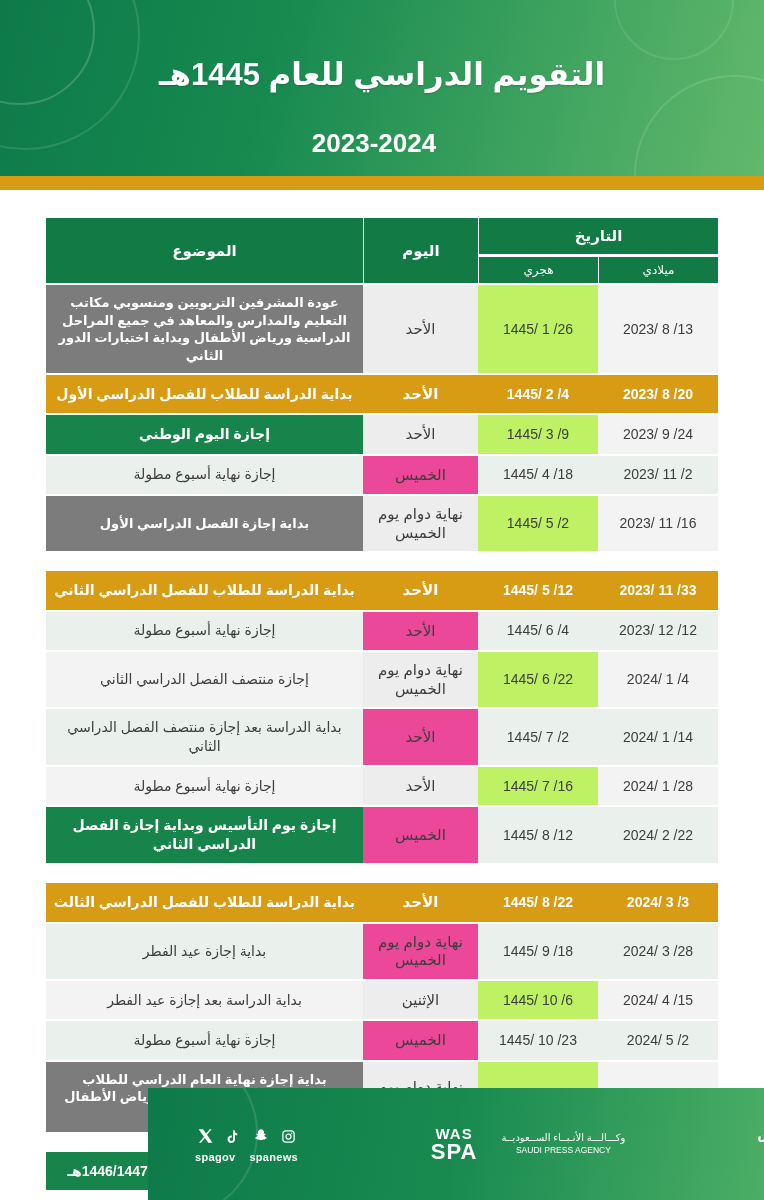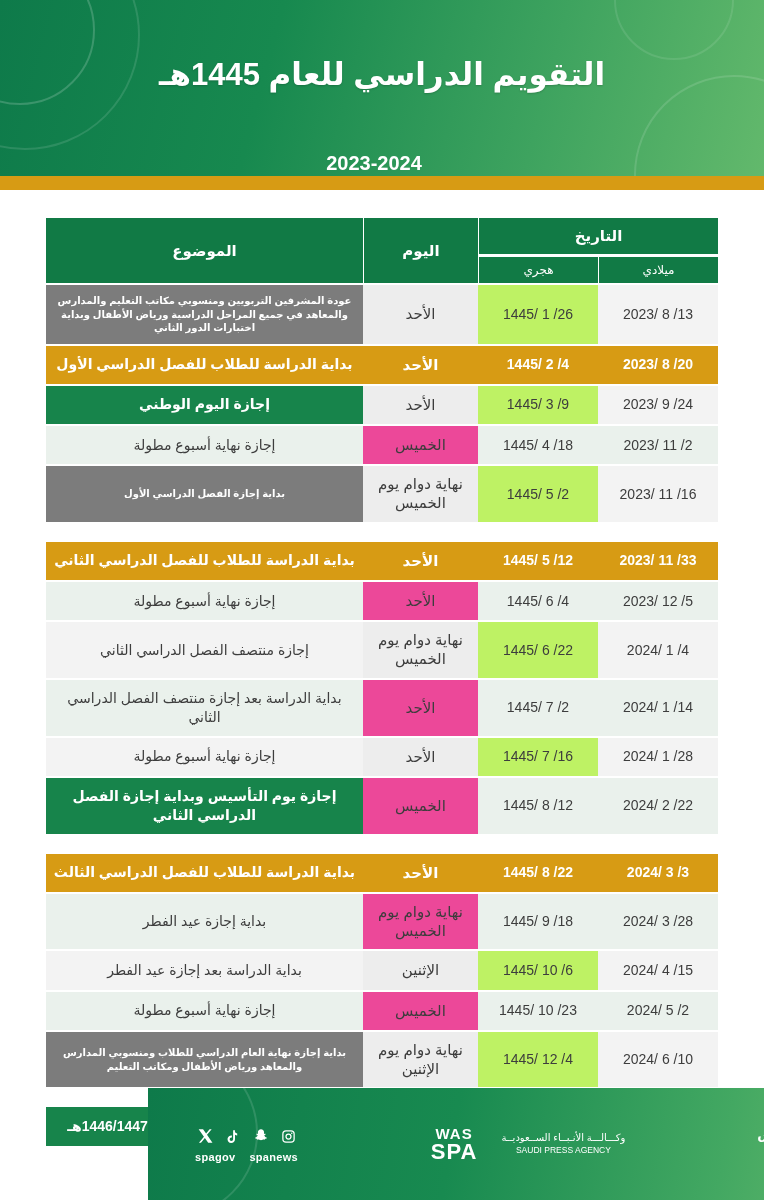--- a/index.html
+++ b/index.html
@@ -52,23 +52,22 @@
     color: #ffffff;
     font-size: 31px;
     font-weight: bold;
     letter-spacing: 0px;
     text-shadow: 0 1px 2px rgba(0,0,0,0.18);
   }
   .header-sub {
     position: absolute; top: 128px; left: 0; right: 16px;
     text-align: center;
     color: #ffffff;
-    font-size: 20px;
+    font-size: 26px;
     font-weight: bold;
-    margin-top: 24px;
   }
   .header-strip {
     position: absolute; bottom: 0; left: 0;
     width: 764px; height: 14px;
     background: #d79b14;
   }
 
   
   .content {
     position: relative;
@@ -119,21 +118,21 @@
 
   tbody tr.alt td.c1, tbody tr.alt td.c2 { background: #eaf1ec; }
   tbody tr.alt td.c3 { background: #ec4899; }
   tbody tr.alt td.c4 { background: #eaf1ec; }
 
   
   tr.gold td { background: #d79b14 !important; color: #ffffff !important; font-weight: bold; }
   tr.gold td.c4 { text-align: center; }
 
   
-  td.sub-gray  { background: #7c7c7c !important; color: #ffffff !important; font-weight: bold; font-size: 10px; }
+  td.sub-gray  { background: #7c7c7c !important; color: #ffffff !important; font-weight: bold; font-size: 13px; }
   td.sub-green { background: #17844b !important; color: #ffffff !important; font-weight: bold; font-size: 14px; }
 
   td.small { font-size: 12px; line-height: 1.25; }
   td.day { font-size: 15px; }
 
   .group-gap { height: 16px; }
   .group-gap td { background: #ffffff !important; padding: 0; height: 16px; }
 
   
   .footer {
@@ -260,21 +259,21 @@
           <tr class="group-gap">
             <td colspan="4"></td>
           </tr>
           <tr class="gold">
             <td class="c1">33/ 11 /2023</td>
             <td class="c2">12/ 5 /1445</td>
             <td class="c3 day">الأحد</td>
             <td class="c4">بداية الدراسة للطلاب للفصل الدراسي الثاني</td>
           </tr>
           <tr class="alt">
-            <td class="c1">5/ 12 /2023</td>
+            <td class="c1">12/ 12 /2023</td>
             <td class="c2">4/ 6 /1445</td>
             <td class="c3 day">الأحد</td>
             <td class="c4">إجازة نهاية أسبوع مطولة</td>
           </tr>
           <tr>
             <td class="c1">4/ 1 /2024</td>
             <td class="c2">22/ 6 /1445</td>
             <td class="c3 day small">نهاية دوام يوم الخميس</td>
             <td class="c4">إجازة منتصف الفصل الدراسي الثاني</td>
           </tr>

